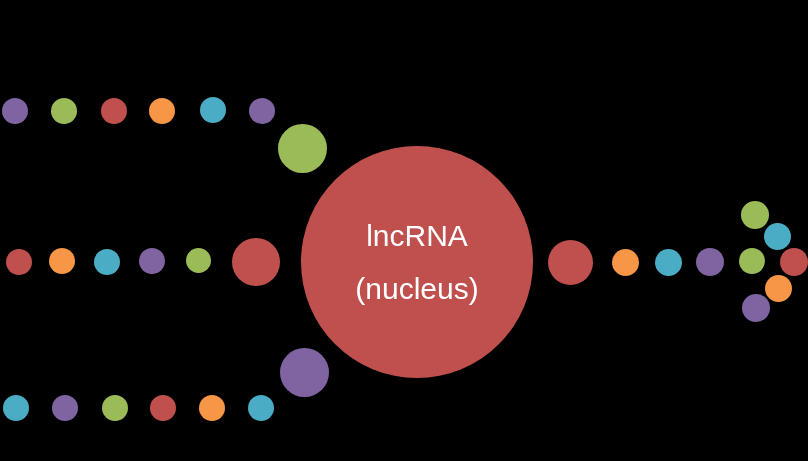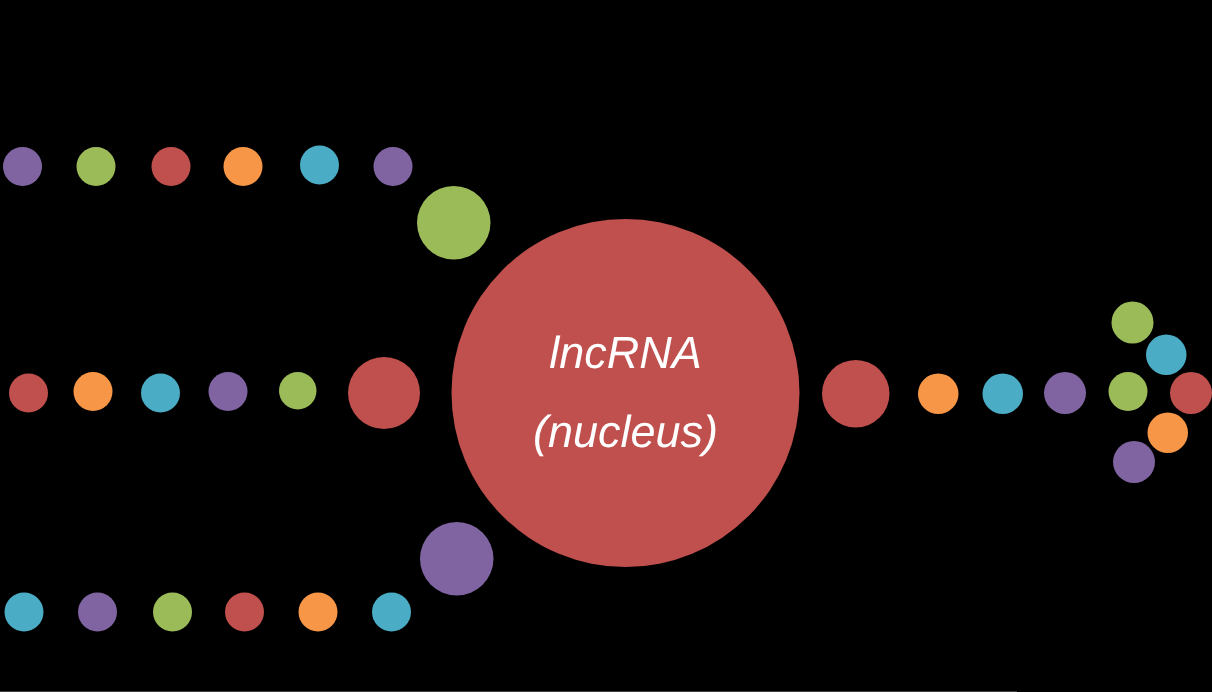--- a/index.html
+++ b/index.html
@@ -22,21 +22,20 @@
     border-radius: 50%;
   }
   .hub {
     position: absolute;
     border-radius: 50%;
     display: flex;
     flex-direction: column;
     align-items: center;
     justify-content: center;
     text-align: left;
-    font-style: italic;
   }
   .hub .hub-line {
     font-size: 30px;
     line-height: 40px;
     white-space: nowrap;
   }
   .hub .hub-line-3 {
     margin-top: 13px;
   }
 </style>

